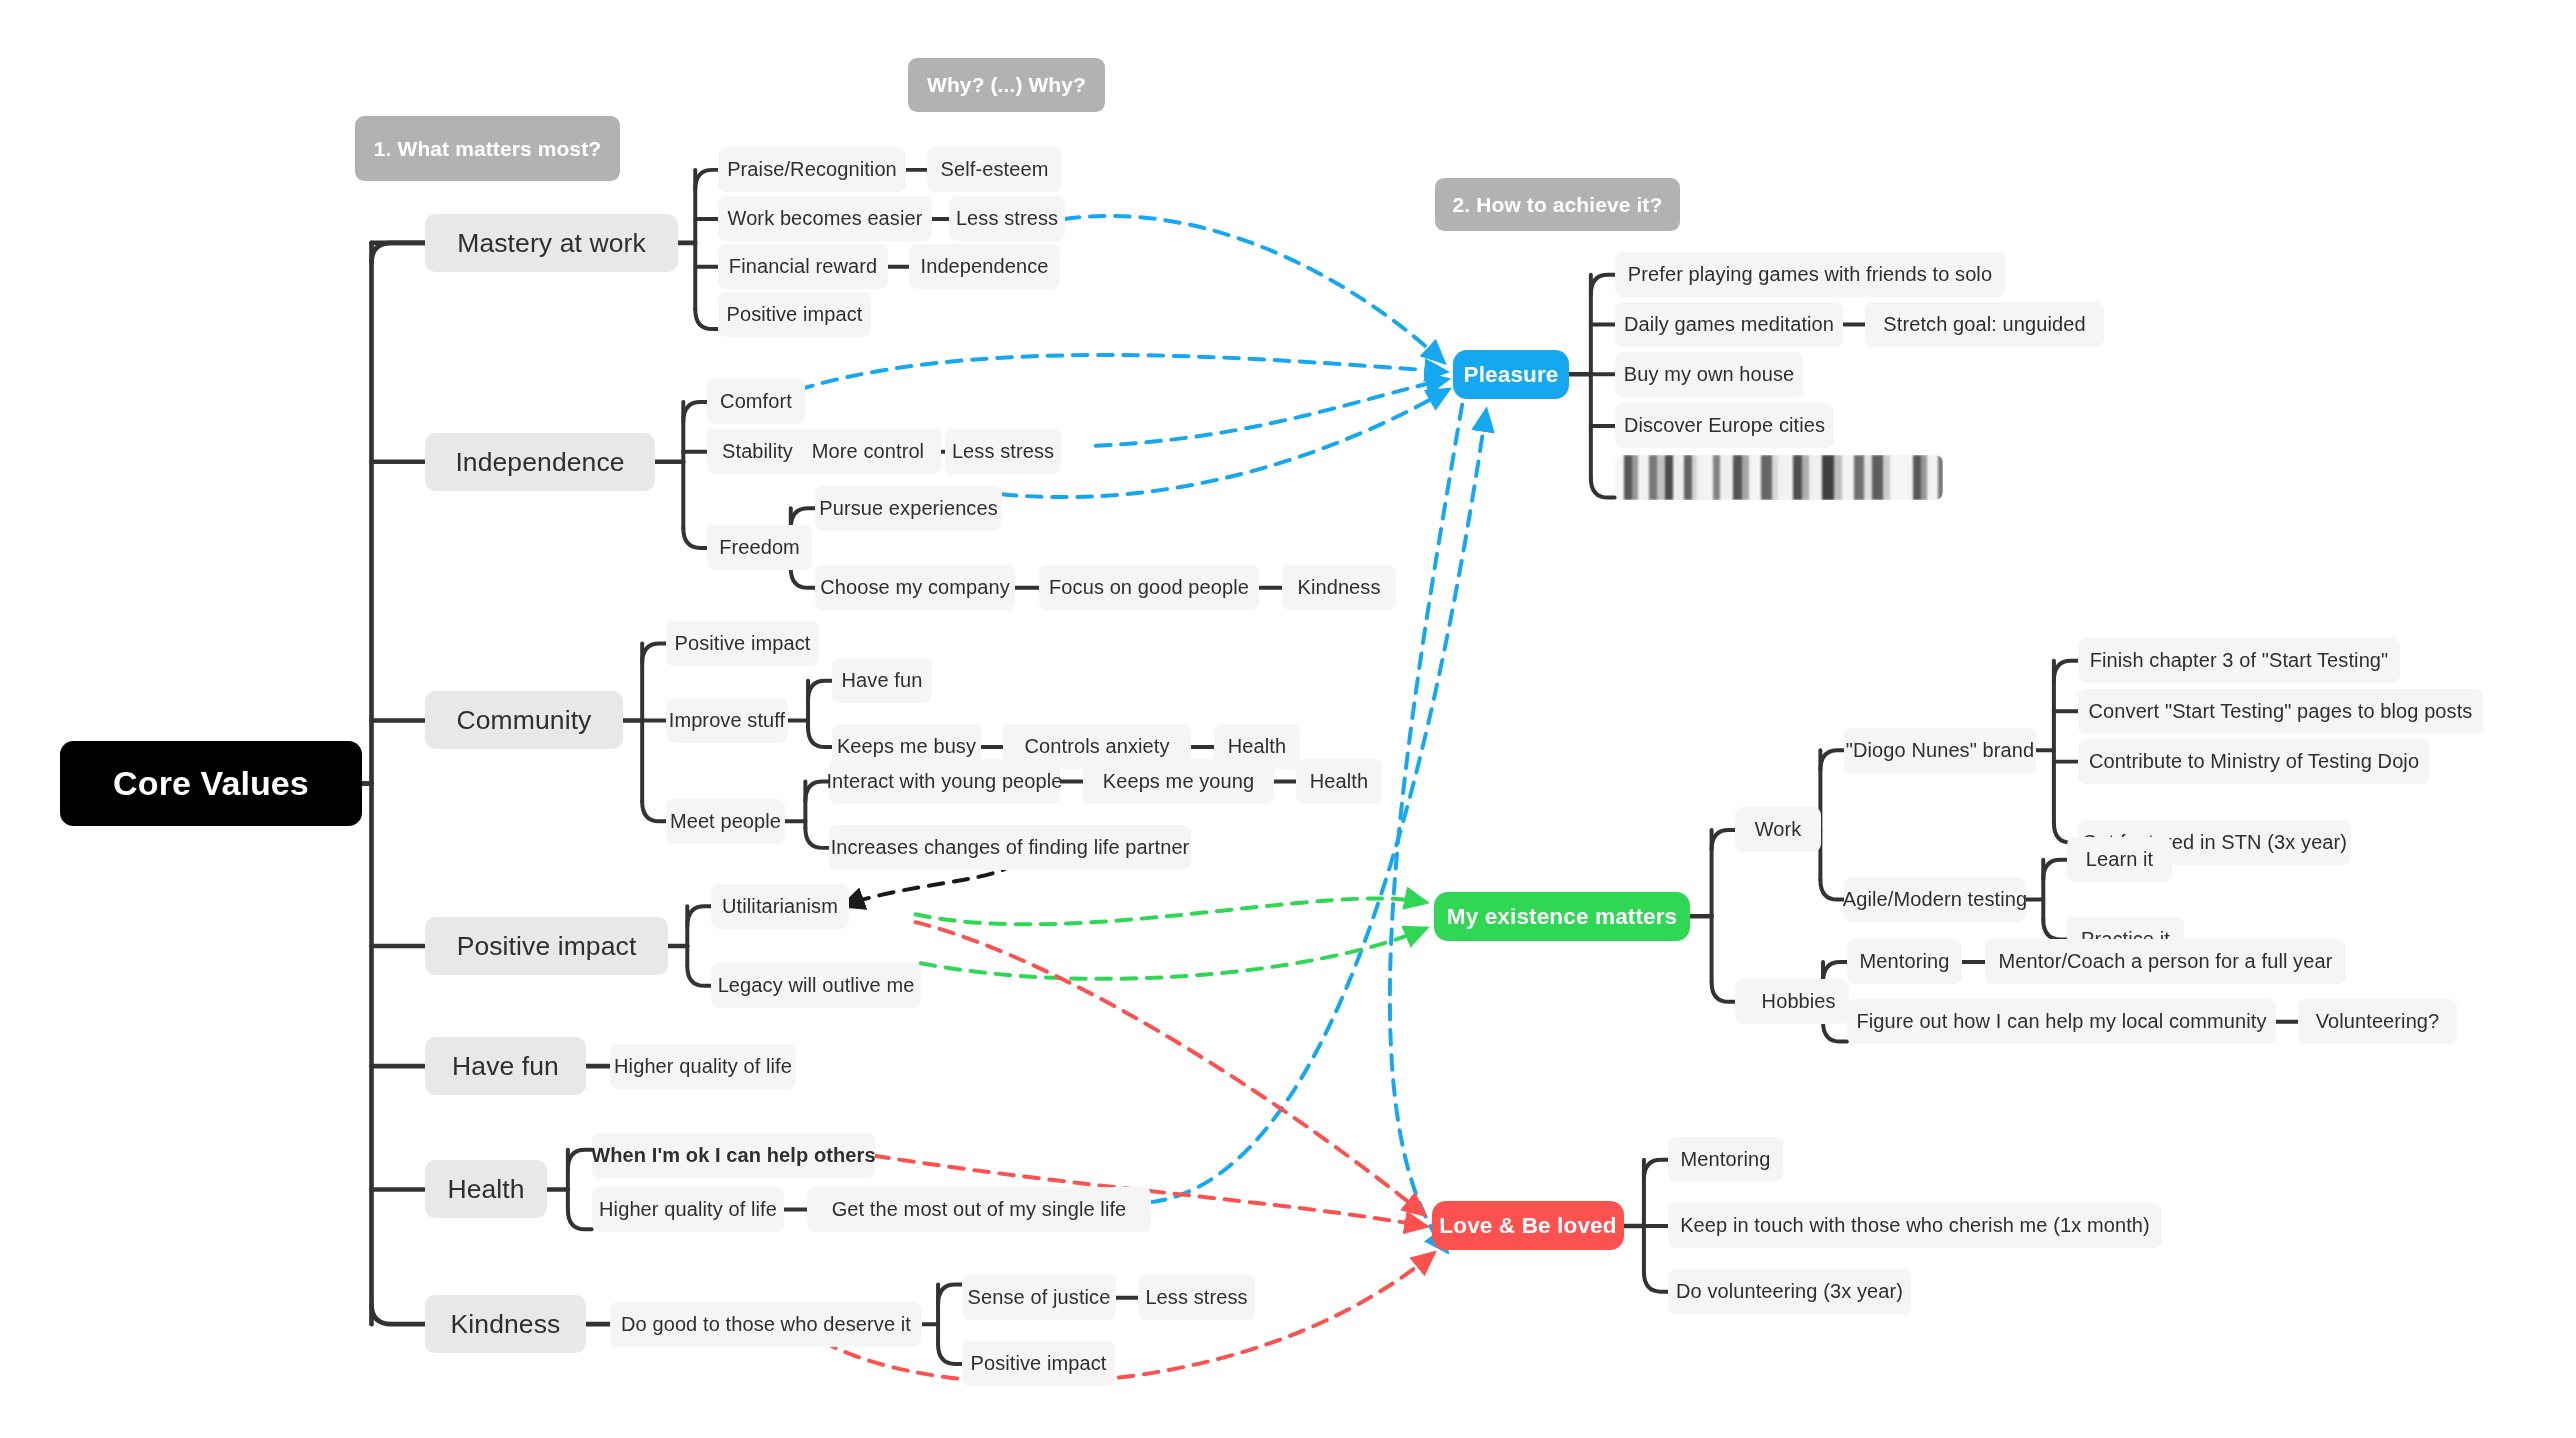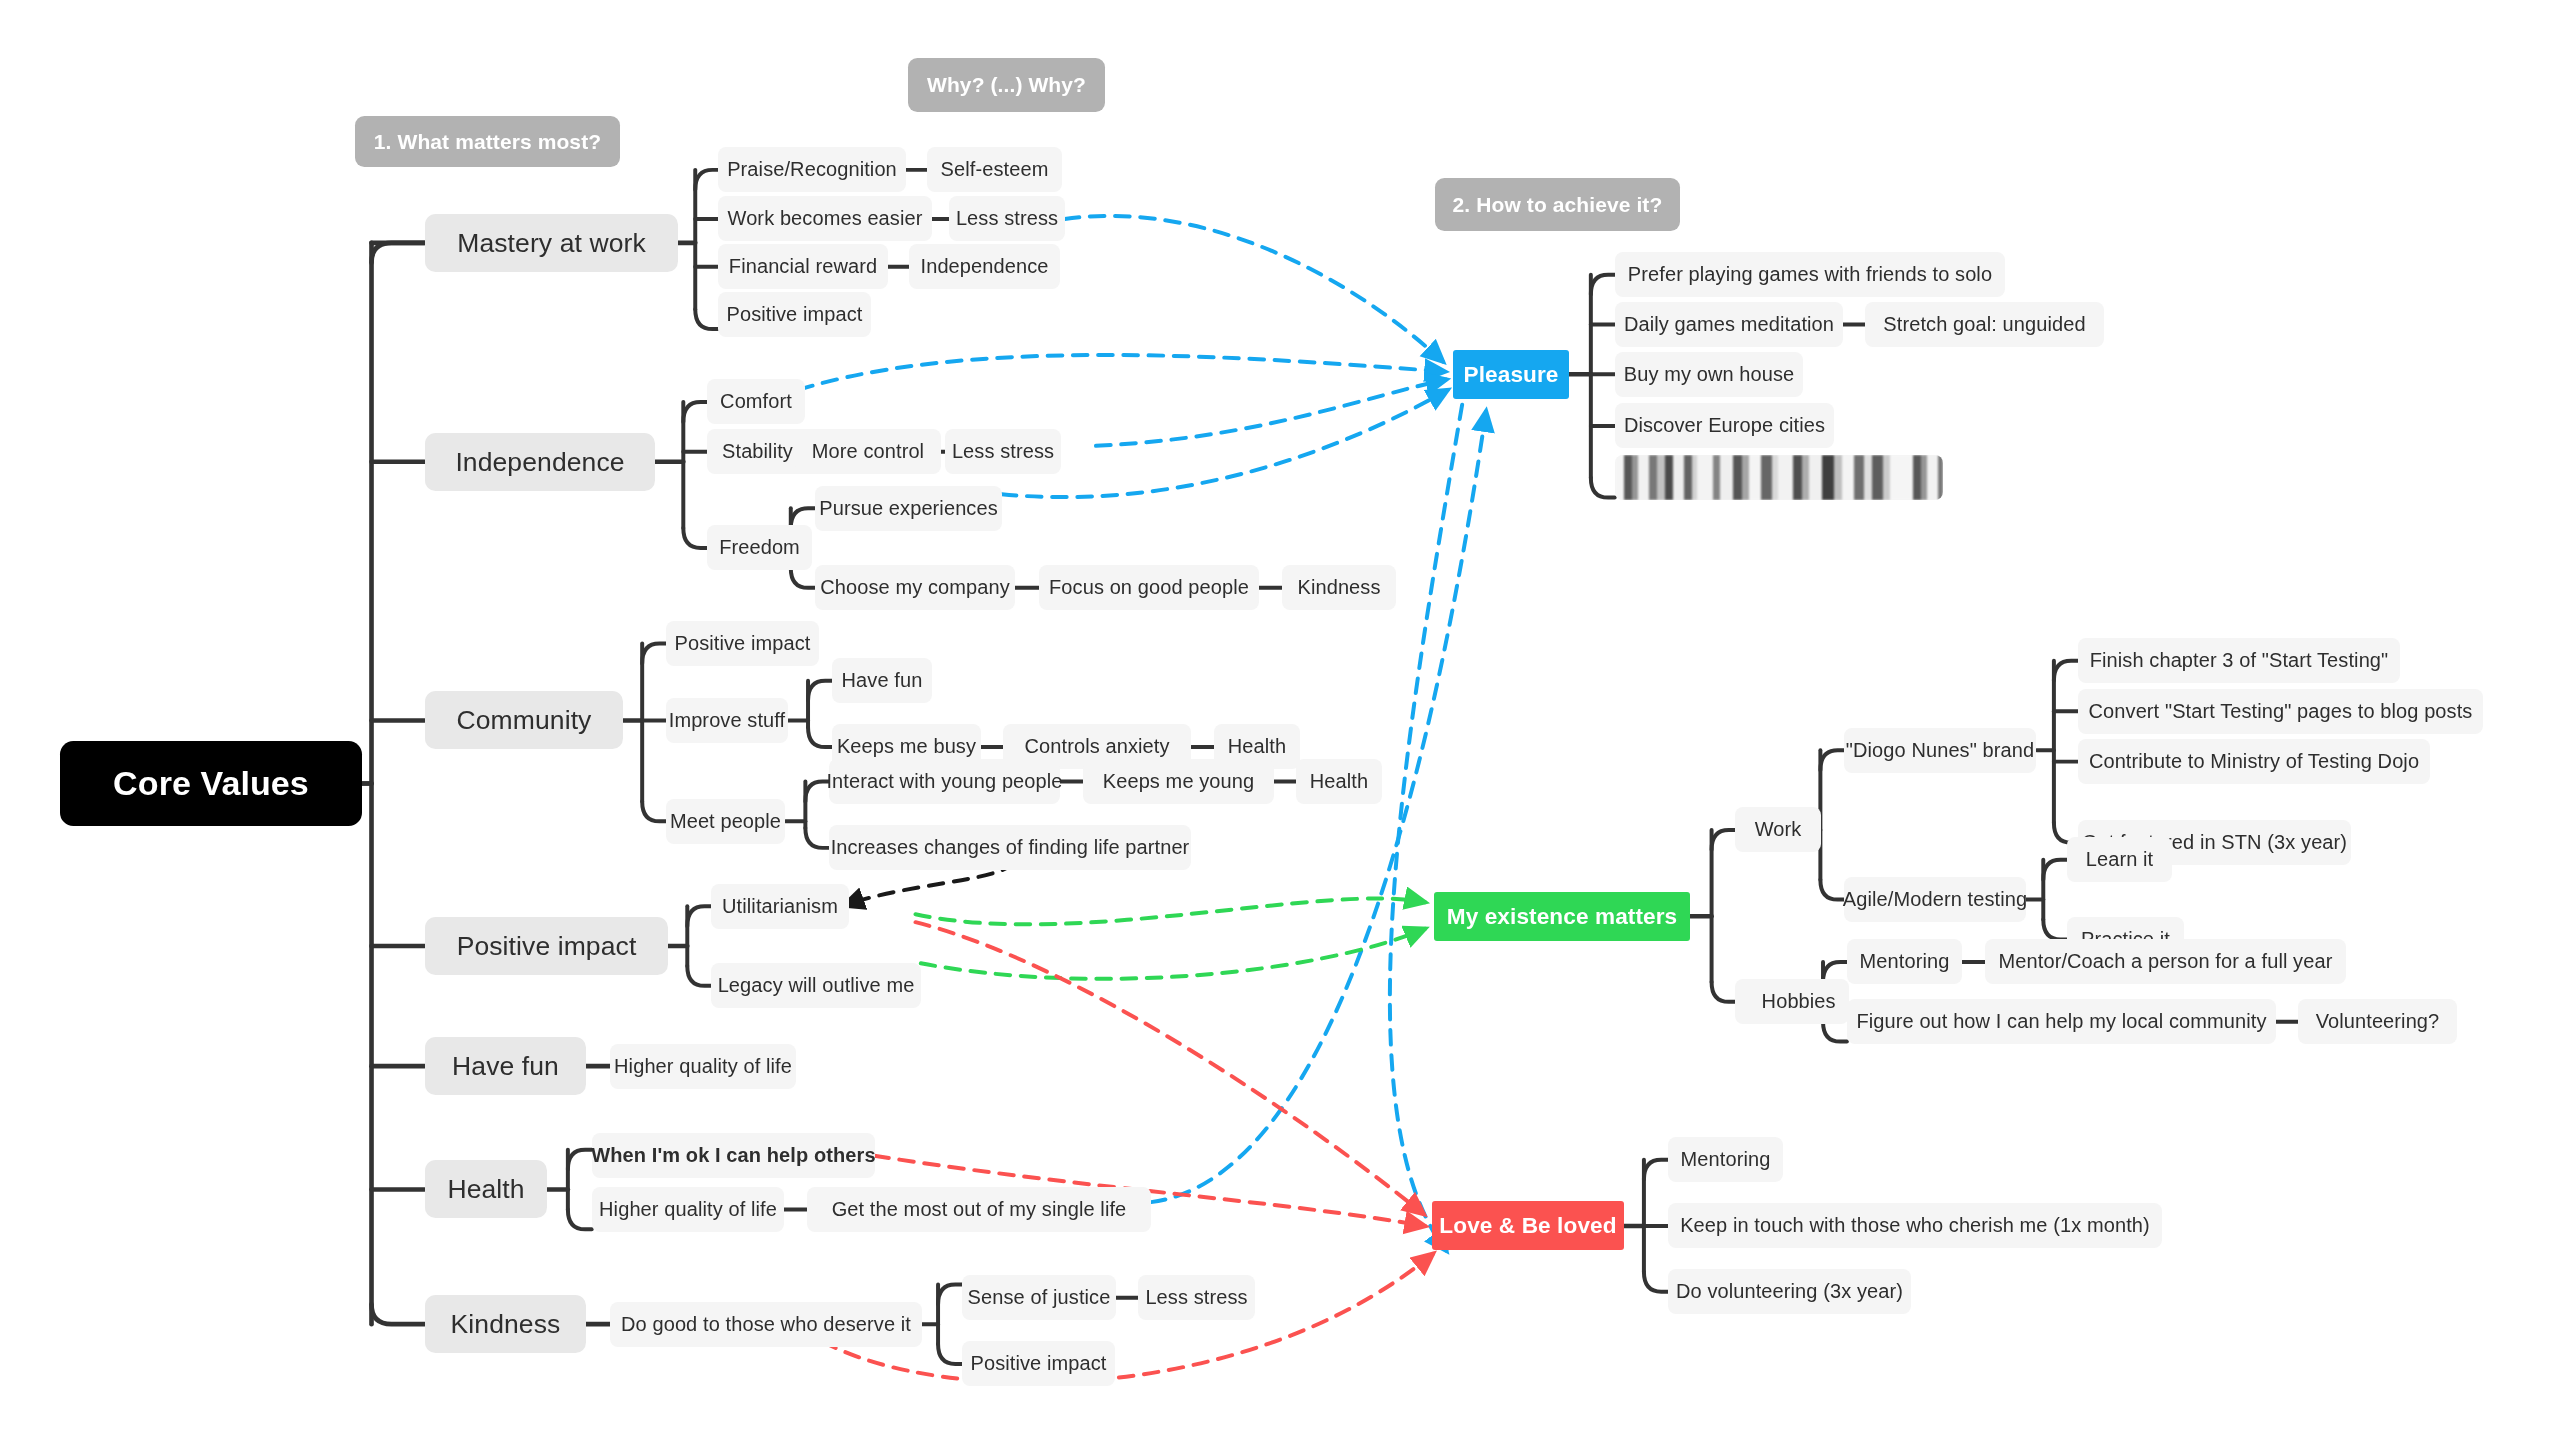--- a/index.html
+++ b/index.html
@@ -66,21 +66,21 @@
     font-weight: 400;
     border-radius: 8px;
     padding: 0 13.3px;
   }
 
   
   .n-hub {
     color: #ffffff;
     font-size: 22.6px;
     font-weight: 700;
-    border-radius: 3px;
+    border-radius: 14px;
     padding: 0 16px;
   }
   .n-hub.blue  { background: #15a7f0; }
   .n-hub.green { background: #2ed košice; }
   .n-hub.green { background: #2fd755; }
   .n-hub.red   { background: #fb5250; }
 
   
   .n-annot {
     background: #b2b2b2;
@@ -313,21 +313,21 @@
       <path class="lk" stroke="#fb5250" marker-end="url(#ah-red)" d="M1380,1390 C1620,1450 1960,1680 2146,1830"></path>
 
       <path class="lk" stroke="#fb5250" marker-end="url(#ah-red)" d="M1318,1742 C1620,1790 1930,1810 2148,1848"></path>
 
       <path class="lk" stroke="#fb5250" marker-end="url(#ah-red)" d="M1240,2022 C1420,2120 1880,2120 2160,1890"></path>
 
       <path class="lk" stroke="#1a1a1a" stroke-dasharray="20 14" marker-end="url(#ah-black)" d="M1530,1300 C1500,1330 1370,1330 1272,1365"></path>
     </g>
   </svg>
 
-  <div class="node n-annot" style="left:355px; top:116px; width:265px; height:51px;">
+  <div class="node n-annot" style="left:355px; top:116px; width:265px; height:65px;">
     <span>1. What matters most?</span>
   </div>
   <div class="node n-annot" style="left:908px; top:58px; width:197px; height:54px;">
     <span>Why? (...) Why?</span>
   </div>
   <div class="node n-annot" style="left:1435px; top:178px; width:245px; height:53px;">
     <span>2. How to achieve it?</span>
   </div>
 
   <div class="node n-root" style="left:60px; top:741px; width:302px; height:85px;">

